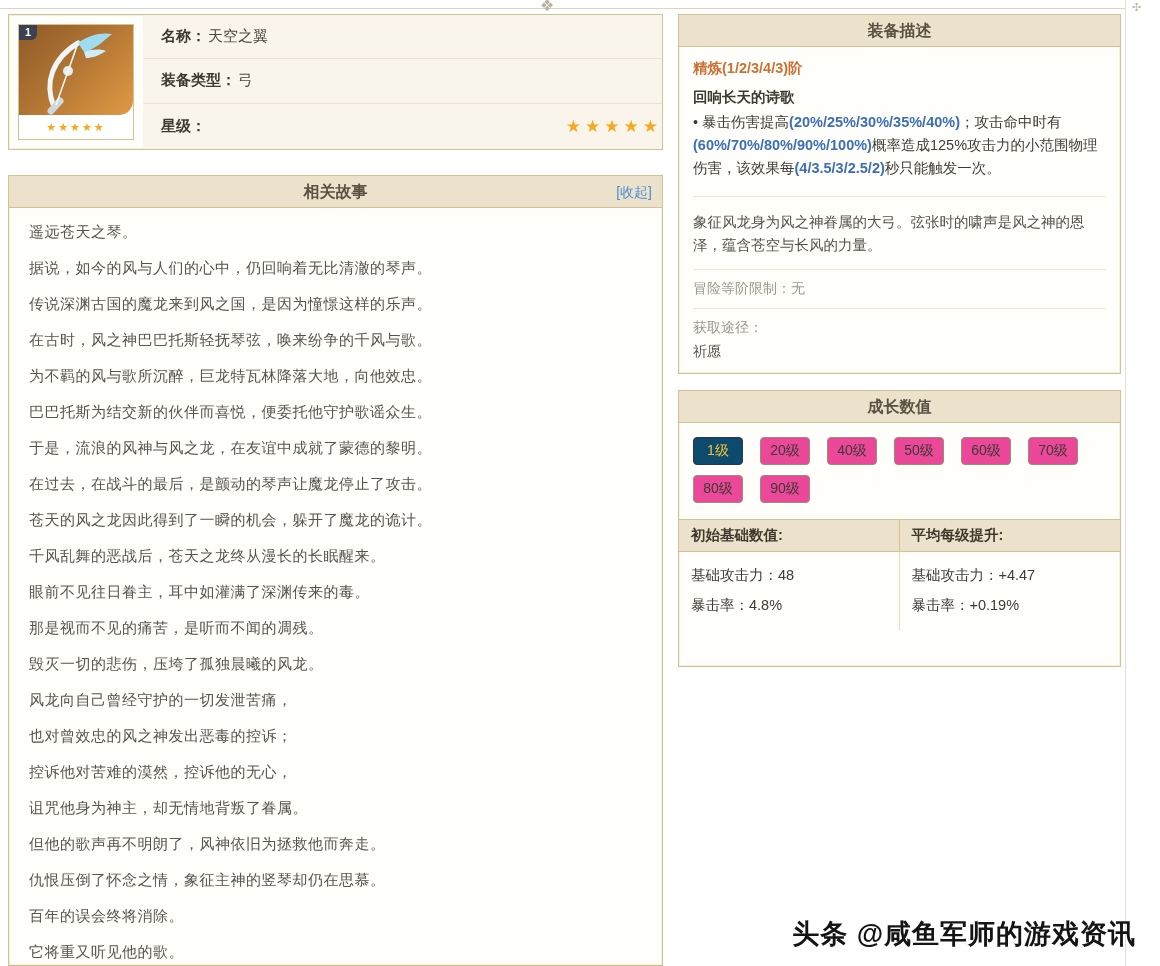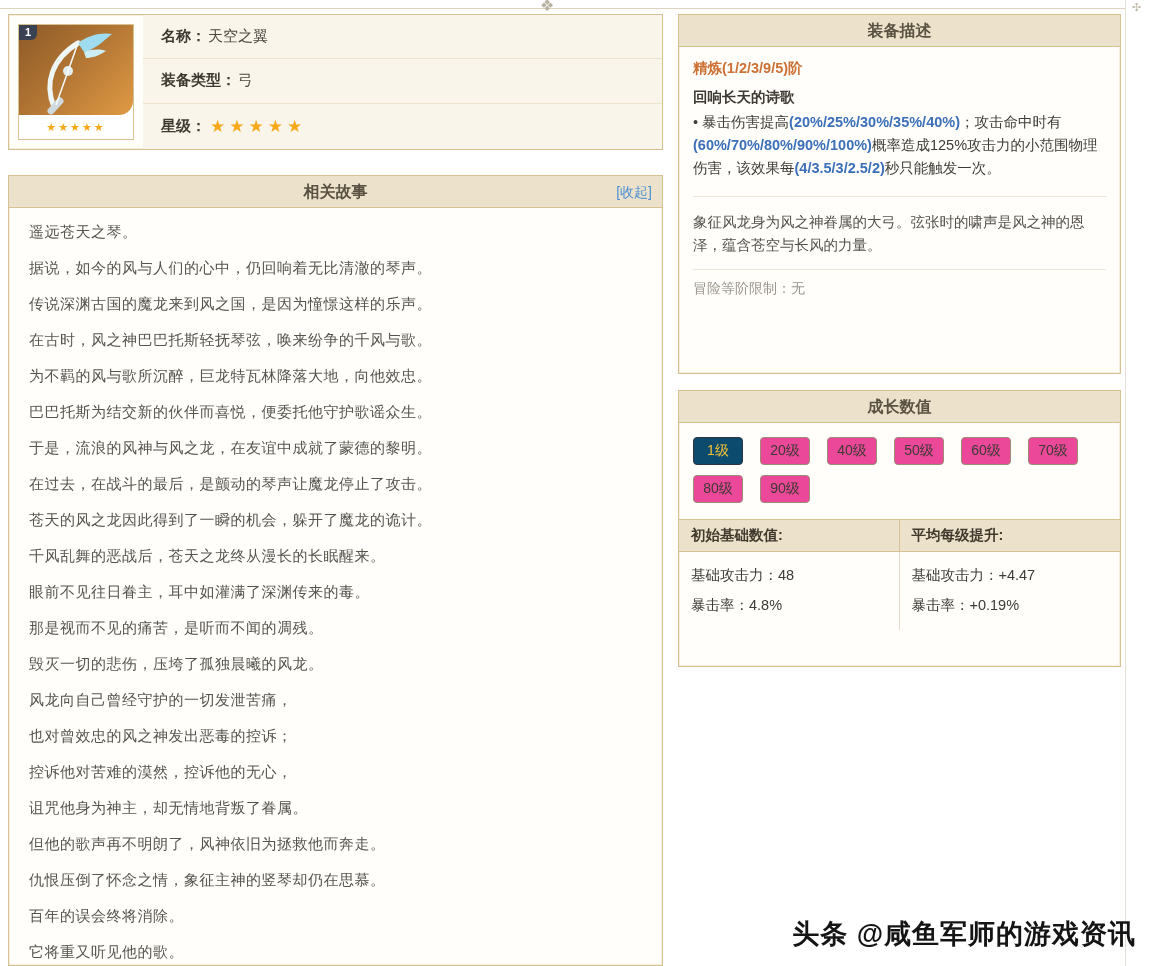--- a/index.html
+++ b/index.html
@@ -19,21 +19,21 @@
                   text-align:center; font-weight:bold; font-size:16px; color:#5a5142; }
 
   
   .weapon-card { left:8px; top:14px; width:655px; height:136px; display:flex; }
   .icon-wrap { width:116px; height:116px; margin:9px; border:1px solid #d6c193; position:relative; background:#fff; flex:0 0 auto; }
   .icon-bg { position:absolute; top:0; left:0; right:0; height:90px; background:linear-gradient(135deg,#8d5a28 0%,#b07433 45%,#e09a44 100%); border-radius:0 0 14px 0; overflow:hidden; }
   .icon-badge { position:absolute; top:0; left:0; background:#3a4153; color:#fff; font-size:11px; font-weight:bold; padding:1px 6px 2px; border-radius:0 0 6px 0; z-index:3; }
   .icon-stars { position:absolute; bottom:0; left:0; right:0; height:24px; background:#fff; text-align:center; color:#f7a81b; font-size:11px; letter-spacing:2px; line-height:24px; }
   .card-info { flex:1 1 auto; display:flex; flex-direction:column; background:#f9f5eb; }
   .card-row { flex:1 1 auto; display:flex; align-items:center; padding-left:18px; border-bottom:1px solid #eee3cc; font-size:15px; }
-  .card-row:last-child { border-bottom:none; }
+  .card-row:last-child { border-bottom:none;justify-content:space-between; }
   .card-row .lbl { font-weight:bold; color:#3f3a31; }
   .card-row .val { color:#4d4940; margin-left:2px; }
   .star-val { color:#f7a81b; font-size:17px; letter-spacing:4px; margin-left:4px; }
 
   
   .story-panel { left:8px; top:175px; width:655px; height:791px; overflow:hidden; }
   .story-toggle { position:absolute; right:10px; top:0; font-size:14px; font-weight:normal; color:#4a8fd4; cursor:pointer;text-align:center; }
   .story-body { padding:16px 20px 0; }
   .story-body p { margin:0 0 21px; font-size:15px; line-height:15px; color:#57544c; letter-spacing:0.5px; }
 
@@ -136,28 +136,32 @@
       <p>百年的误会终将消除。</p>
       <p>它将重又听见他的歌。</p>
     </div>
   </div>
 
   <div class="panel desc-panel">
     <div class="panel-header">
       <span>装备描述</span>
     </div>
     <div class="desc-body">
-      <div class="refine">精炼(1/2/3/9/5)阶</div>
+      <div class="refine">精炼(1/2/3/4/3)阶</div>
       <div class="skill-name">回响长天的诗歌</div>
       <div class="effect">
         <span>•</span>
         <span>暴击伤害提高</span><span class="num">(20%/25%/30%/35%/40%)</span><span>；攻击命中时有</span><span class="num">(60%/70%/80%/90%/100%)</span><span>概率造成125%攻击力的小范围物理伤害，该效果每</span><span class="num">(4/3.5/3/2.5/2)</span><span>秒只能触发一次。</span>
       </div>
       <div class="flavor">象征风龙身为风之神眷属的大弓。弦张时的啸声是风之神的恩泽，蕴含苍空与长风的力量。</div>
       <div class="meta-line">冒险等阶限制：无</div>
+      <div class="acquire">
+        <span class="a-lbl">获取途径：</span>
+        <span class="a-val">祈愿</span>
+      </div>
     </div>
   </div>
 
   <div class="panel growth-panel">
     <div class="panel-header">
       <span>成长数值</span>
     </div>
     <div class="tabs">
       <div class="tab selected">1级</div>
       <div class="tab">20级</div>

